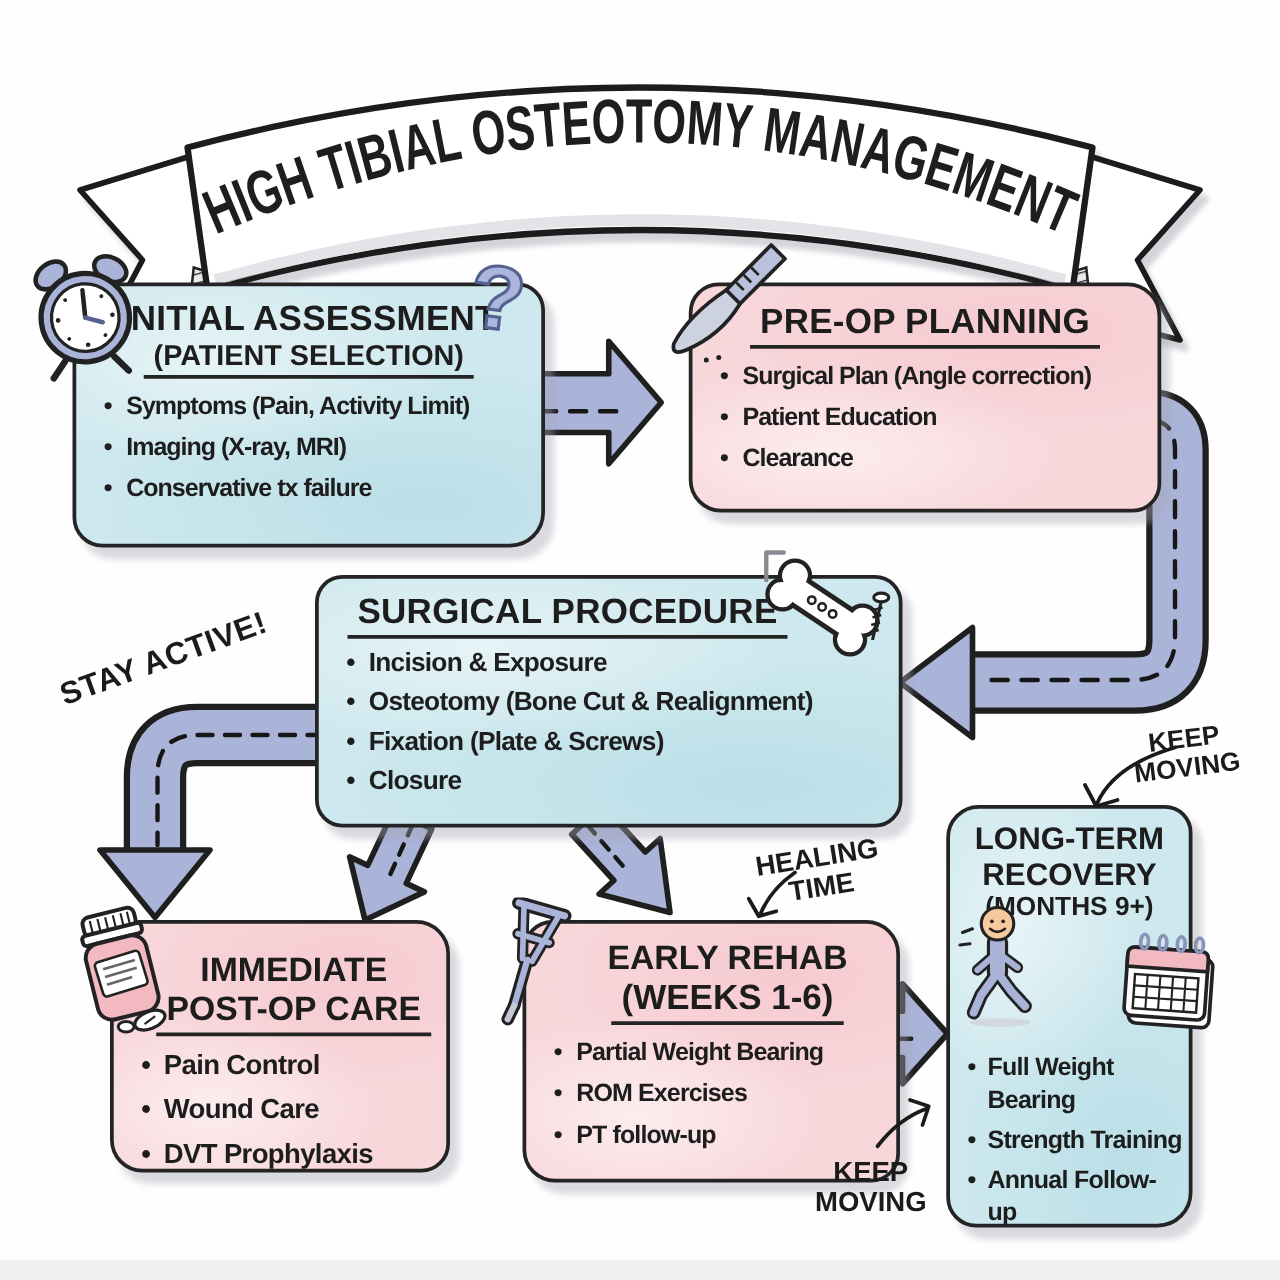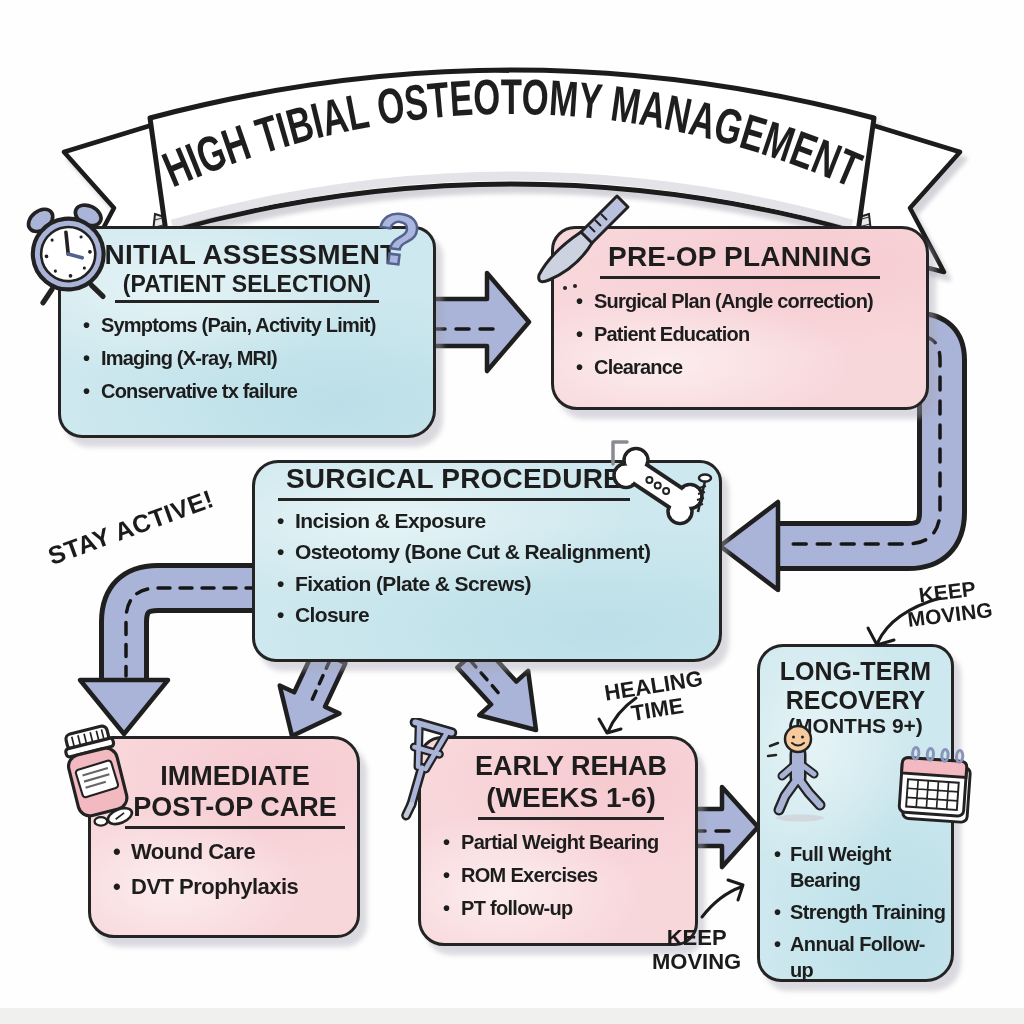--- a/index.html
+++ b/index.html
@@ -23,28 +23,28 @@
   .sub{font-size:23px;}
   .uline{display:inline-block;border-bottom:3px solid #242424;padding:0 8px 3px;}
   .bullets{list-style:none;margin:9px 0 0;padding:0 6px 0 22px;}
   .bullets li{position:relative;padding-left:18px;margin:7px 0;line-height:1.3;}
   .bullets li::before{content:"\2022";position:absolute;left:0;}
   
   #box-initial{left:58px;top:226px;width:378px;height:212px;padding-top:10px;}
   #box-initial .bullets{font-size:20px;letter-spacing:-.8px;}
   #box-preop{left:527px;top:226px;width:378px;height:184px;padding-top:12px;}
   #box-preop .bullets{font-size:20px;letter-spacing:-.8px;}
-  #box-surgical{left:252px;top:460px;width:470px;height:202px;}
+  #box-surgical{left:252px;top:460px;width:470px;height:202px;padding-top:10px;border-radius:22px;}
   #box-surgical .box-head{padding-right:66px;}
   #box-surgical .bullets{font-size:21px;letter-spacing:-.6px;margin-top:6px;}
   #box-surgical .bullets li{margin:4px 0;}
   #box-postop{left:64px;top:736px;width:272px;height:202px;padding-top:22px;}
   #box-postop .box-head{font-size:27px;padding-left:22px;}
   #box-postop .bullets{font-size:22px;letter-spacing:-.5px;}
-  #box-rehab{left:394px;top:736px;width:280px;height:210px;padding-top:12px;}
+  #box-rehab{left:394px;top:736px;width:302px;height:210px;padding-top:12px;}
   #box-rehab .box-head{font-size:27px;padding-left:26px;}
   #box-rehab .sub{font-size:28px;text-decoration:underline;}
   #box-rehab .bullets{font-size:20px;letter-spacing:-.7px;}
   #box-longterm{left:757px;top:644px;width:197px;height:338px;padding-top:10px;}
   #box-longterm .box-head{font-size:25px;}
   #box-longterm .sub{font-size:21px;}
   #box-longterm .icon-row{height:94px;}
   #box-longterm .bullets{font-size:20px;letter-spacing:-.6px;padding:0 4px 0 14px;}
   #box-longterm .bullets li{margin:6px 0;padding-left:16px;}
   
@@ -163,20 +163,21 @@
       <li>Closure</li>
     </ul>
   </div>
 
   <div class="box pink" id="box-postop">
     <div class="box-head">
       <div>IMMEDIATE</div>
       <div><span class="uline">POST-OP CARE</span></div>
     </div>
     <ul class="bullets">
+      <li>Pain Control</li>
       <li>Wound Care</li>
       <li>DVT Prophylaxis</li>
     </ul>
   </div>
 
   <div class="box pink" id="box-rehab">
     <div class="box-head">
       <div>EARLY REHAB</div>
       <div class="sub"><span class="uline">(WEEKS 1-6)</span></div>
     </div>

